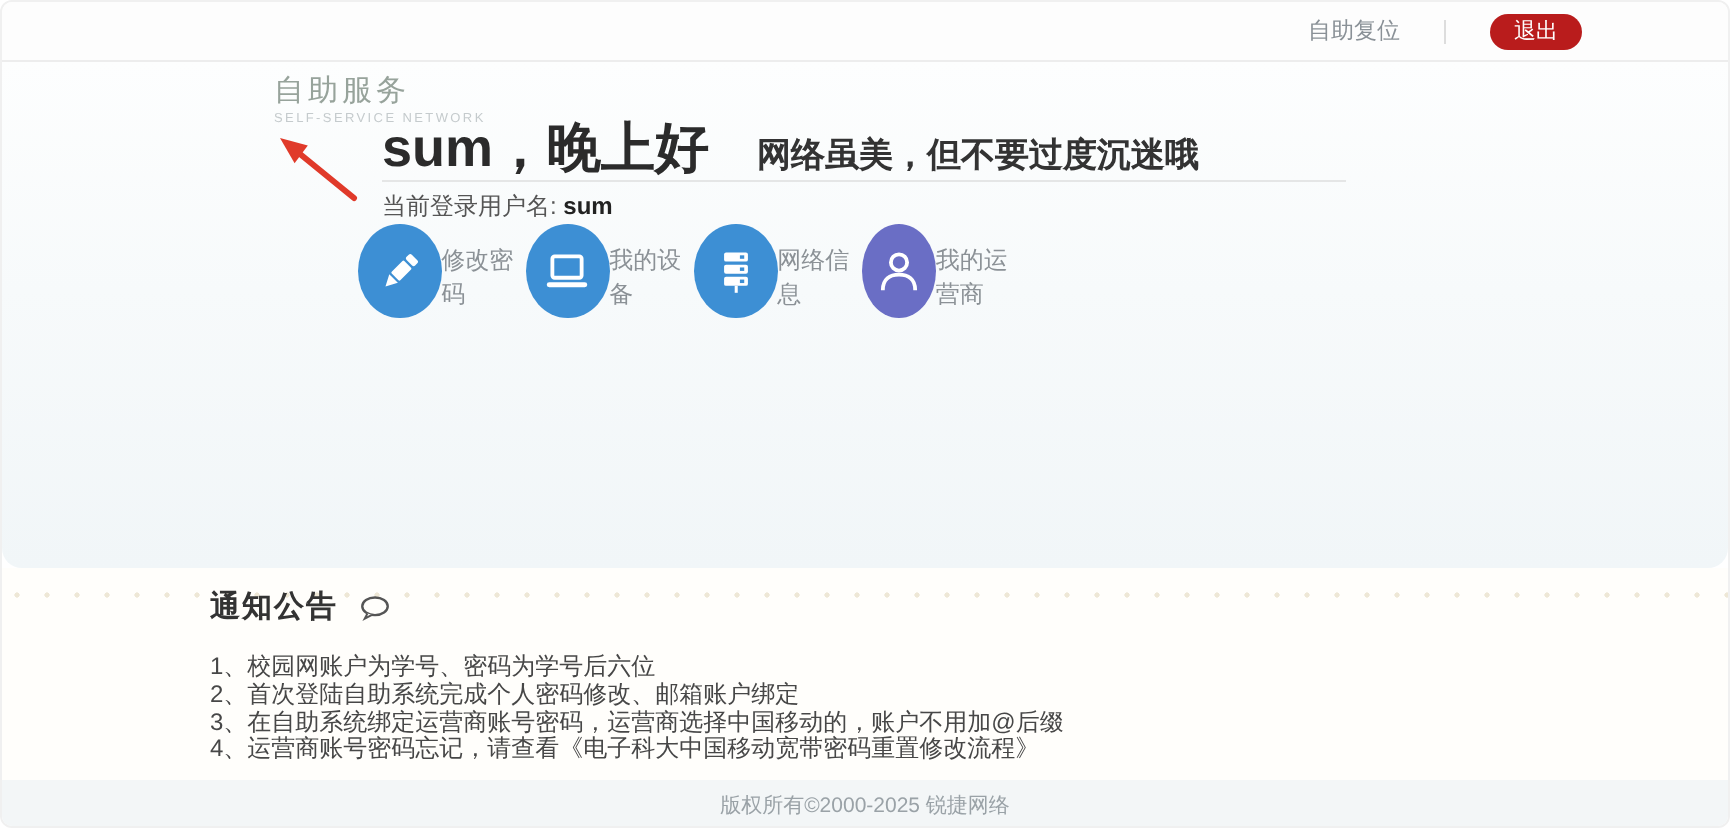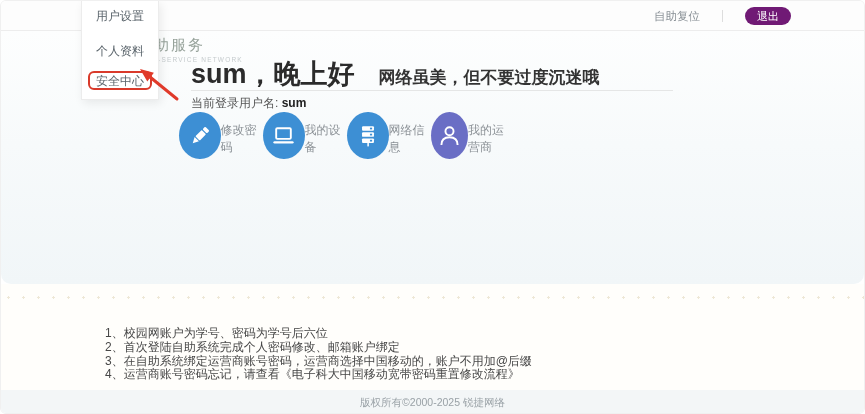--- a/index.html
+++ b/index.html
@@ -11,21 +11,21 @@
   
   .topbar { position:absolute; top:0; left:0; right:0; height:30px; background:#fdfdfd;
             border-bottom:1px solid #ededed; z-index:5; }
   .topbar .faq { position:absolute; left:146px; top:0; height:30px; line-height:30px;
                  padding:0 14px; font-size:12px; color:#5c666d; cursor:pointer;
                  border-left:1px solid #f0f0f0; }
   .topbar .self-reset { position:absolute; right:164px; top:0; height:14px; line-height:30px;
                         font-size:11.5px; color:#8a9197; cursor:pointer; }
   .topbar .vsep { position:absolute; right:141px; top:9px; width:1px; height:12px; background:#ddd; }
   .logout-btn { position:absolute; right:73px; top:6px; width:46px; height:18px; border:none;
-                border-radius:9px; background:#701a75; color:#fff; font-size:11px;
+                border-radius:9px; background:#b91c1c; color:#fff; font-size:11px;
                 line-height:18px; text-align:center; cursor:pointer;
                 font-family:"Liberation Sans","DejaVu Sans",sans-serif; }
 
   
   .dropdown { position:absolute; top:0; left:80px; width:78px; z-index:20; background:#fff;
               border:1px solid #ececec; border-top:none; box-shadow:2px 3px 9px rgba(0,0,0,.08);
               padding-bottom:9px; }
   .dropdown .dd-header { height:30px; line-height:30px; text-align:center; font-size:12px;
                          color:#5a646b; cursor:pointer; }
   .dropdown .dd-item { height:24px; line-height:24px; text-align:center; font-size:12px;
@@ -148,36 +148,40 @@
             <path d="M4.8 20.5 C4.8 15.6 8 13.6 12 13.6 C16 13.6 19.2 15.6 19.2 20.5"></path>
           </svg>
         </div>
         <div class="lbl">我的运营商</div>
       </div>
 
     </div>
   </div>
 
   <div class="notice">
+    <div class="notice-title-row">
+      <span class="notice-title">通知公告</span>
+      <span class="bubble-icon">
+        <svg width="17" height="14" viewBox="0 0 20 16" fill="none" stroke="#555" stroke-width="1.4">
+          <ellipse cx="10" cy="7" rx="7.5" ry="5.2"></ellipse>
+          <path d="M5.5 11.3 L4 14.2 L8.2 12" fill="#fffefb" stroke="#555" stroke-width="1.2"></path>
+        </svg>
+      </span>
+    </div>
     <div class="notice-list">
       <div>1、校园网账户为学号、密码为学号后六位</div>
       <div>2、首次登陆自助系统完成个人密码修改、邮箱账户绑定</div>
       <div>3、在自助系统绑定运营商账号密码，运营商选择中国移动的，账户不用加@后缀</div>
       <div>4、运营商账号密码忘记，请查看《电子科大中国移动宽带密码重置修改流程》</div>
     </div>
   </div>
 
   <div class="footer">
     <span>版权所有©2000-2025 锐捷网络</span>
   </div>
 
-  <div class="dropdown">
-    <div class="dd-header">用户设置</div>
-    <div class="dd-item">个人资料</div>
-    <div class="dd-item boxed">安全中心</div>
-  </div>
 
   <svg class="annot-arrow" viewBox="0 0 52 42">
     <line x1="42" y1="36" x2="15" y2="14" stroke="#e03a2a" stroke-width="3" stroke-linecap="round"></line>
     <polygon points="5,6 12.3,18.6 18.9,9.8" fill="#e03a2a"></polygon>
   </svg>
 
 </div>
 
 </body></html>

